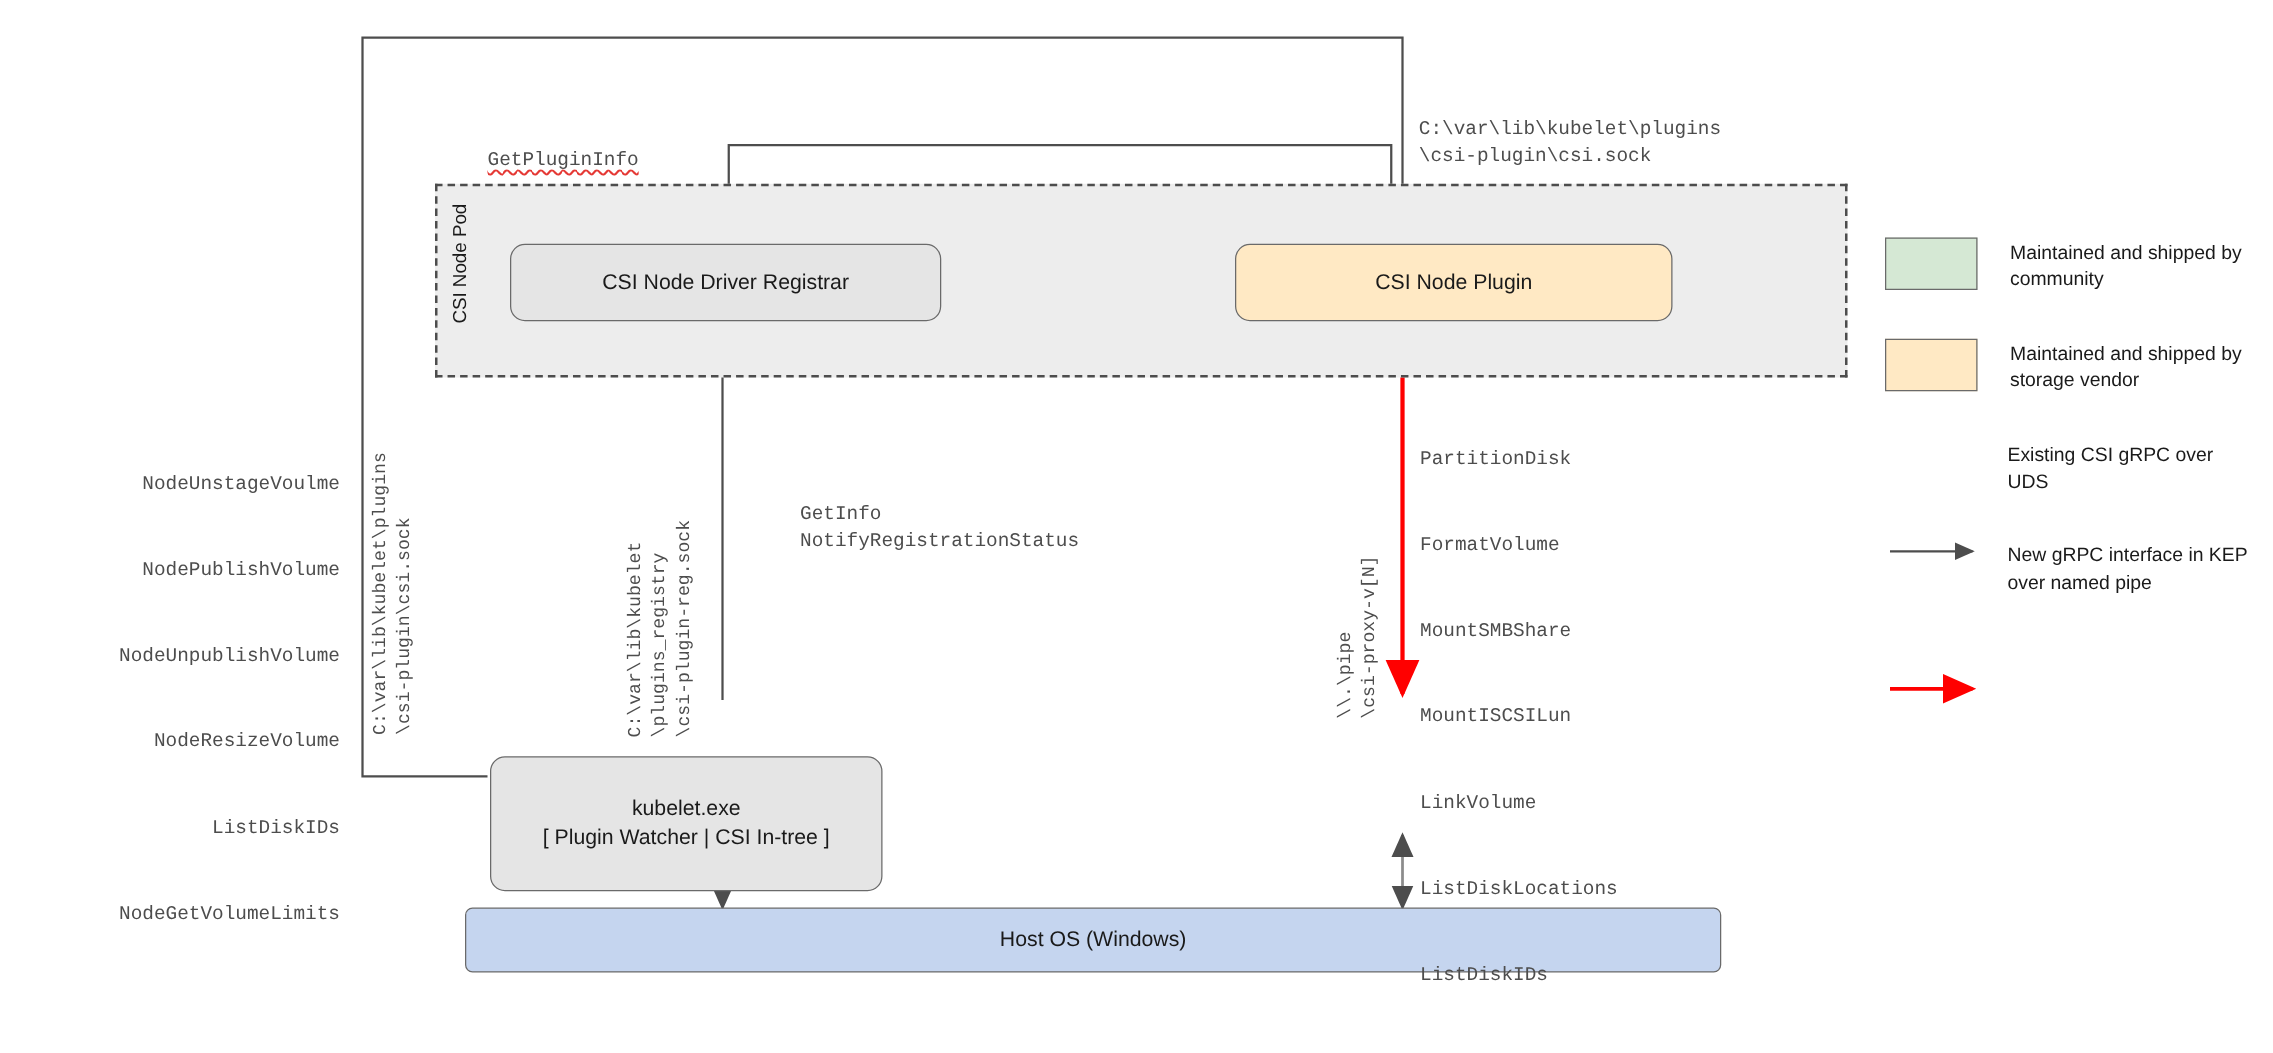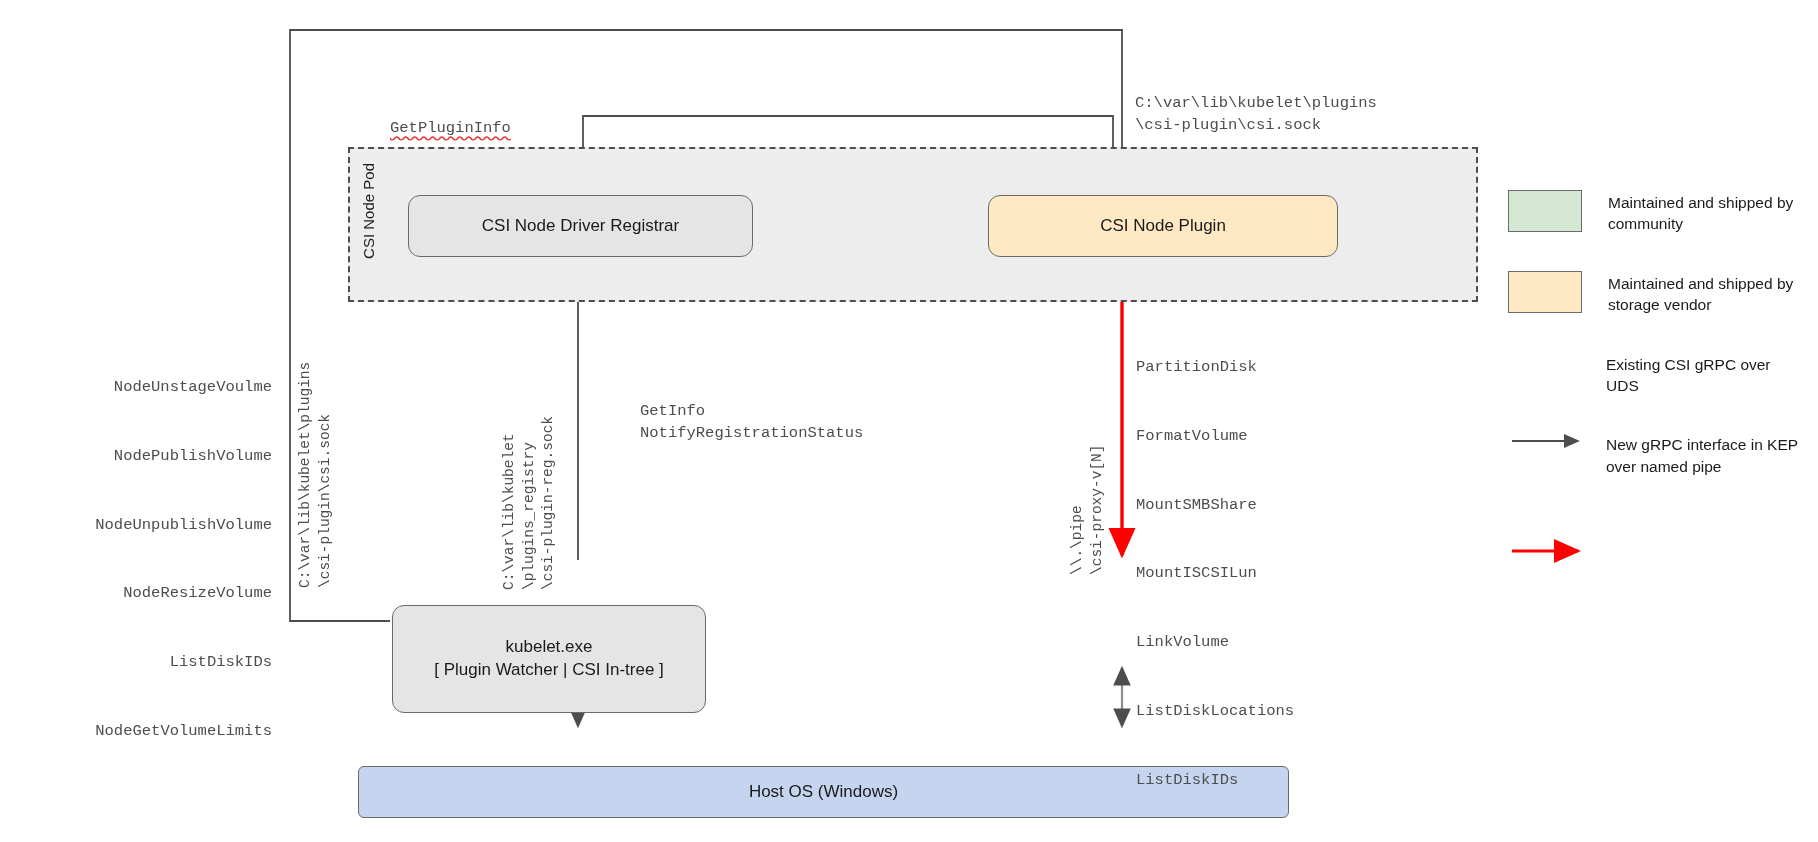--- a/index.html
+++ b/index.html
@@ -169,21 +169,21 @@
   <div class="node cream" style="left:988px; top:195px; width:350px; height:62px;">
     <span>CSI Node Plugin</span>
   </div>
 
   <div class="node green" style="left:392px; top:560px; width:314px; height:108px;margin-top:45px;">
     <span>kubelet.exe</span>
     <span>[ Plugin Watcher | CSI In-tree ]</span>
   </div>
 
 
-  <div class="node blue" style="left:358px; top:726px; width:931px; height:52px; border-radius:6px;margin-top:40px;">
+  <div class="node blue" style="left:372px; top:726px; width:1005px; height:52px; border-radius:6px;">
     <span>Host OS (Windows)</span>
   </div>
 
   <div class="hlabel mono spell" style="left:390px; top:117px;">GetPluginInfo</div>
 
   <div class="hlabel mono" style="left:1135px; top:92px;">C:\var\lib\kubelet\plugins
 \csi-plugin\csi.sock</div>
 
   <div class="hlabel mono" style="left:600px; top:400px;margin-left:40px;">GetInfo
 NotifyRegistrationStatus</div>

